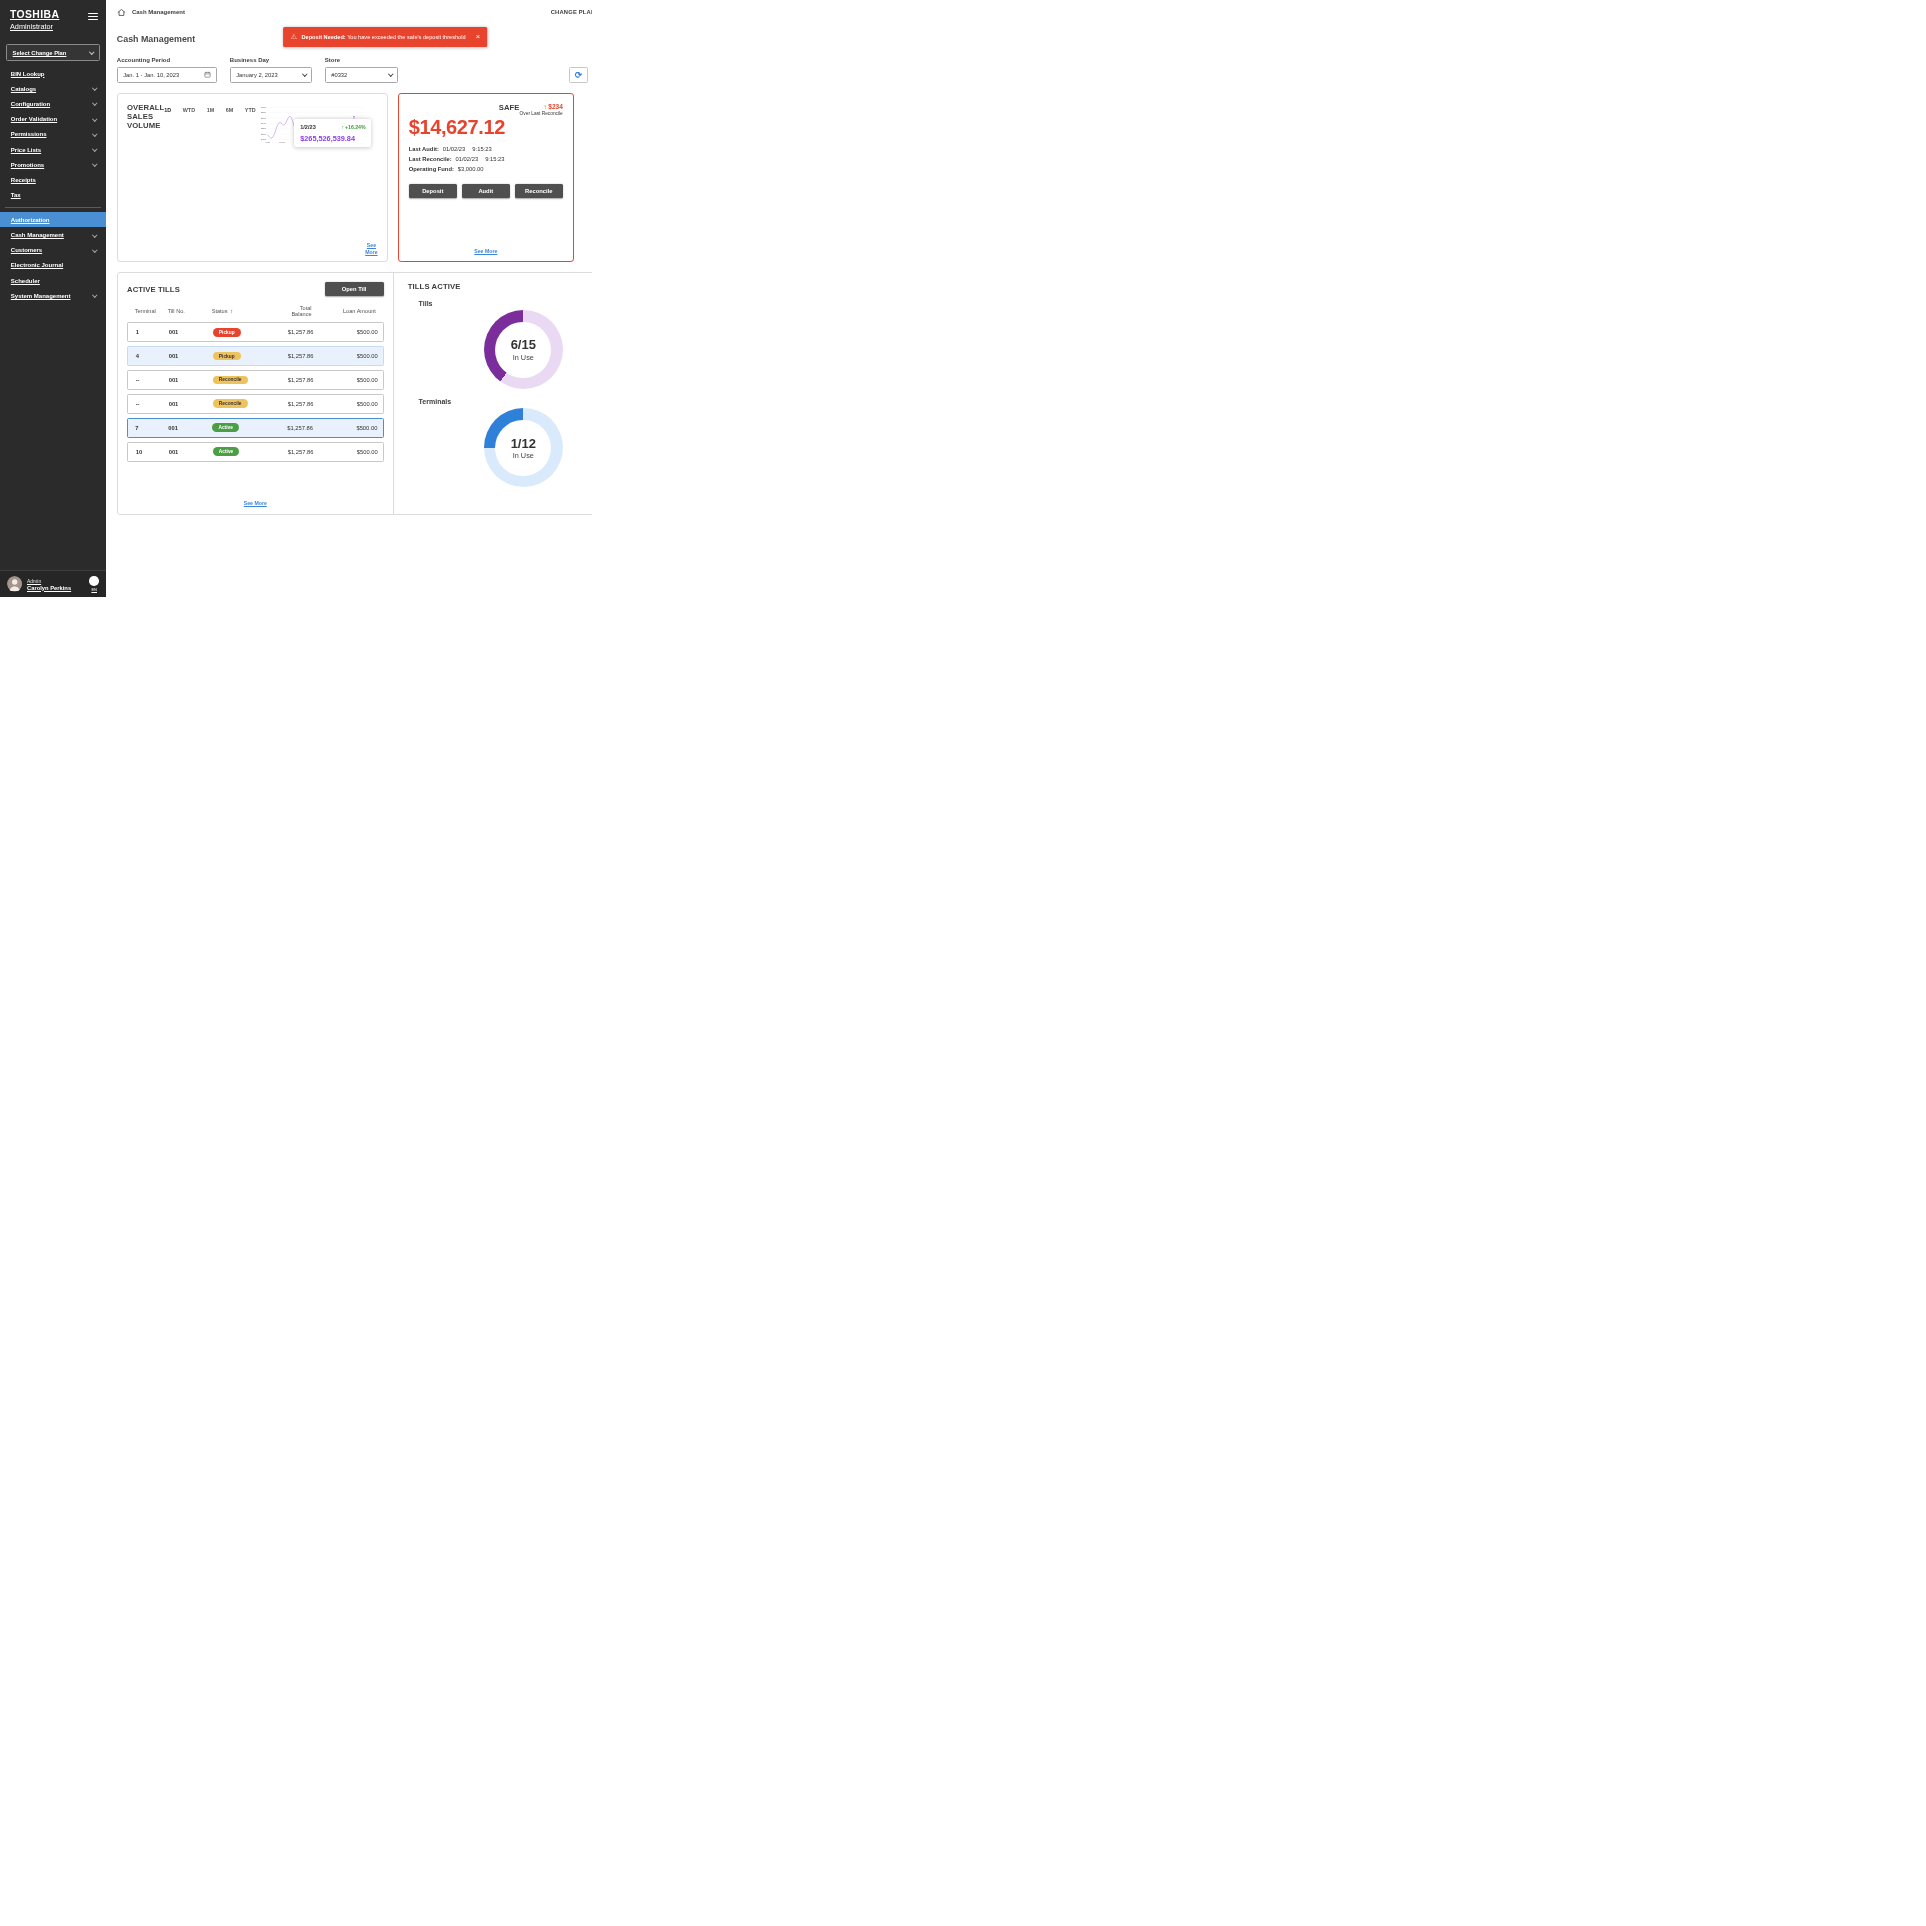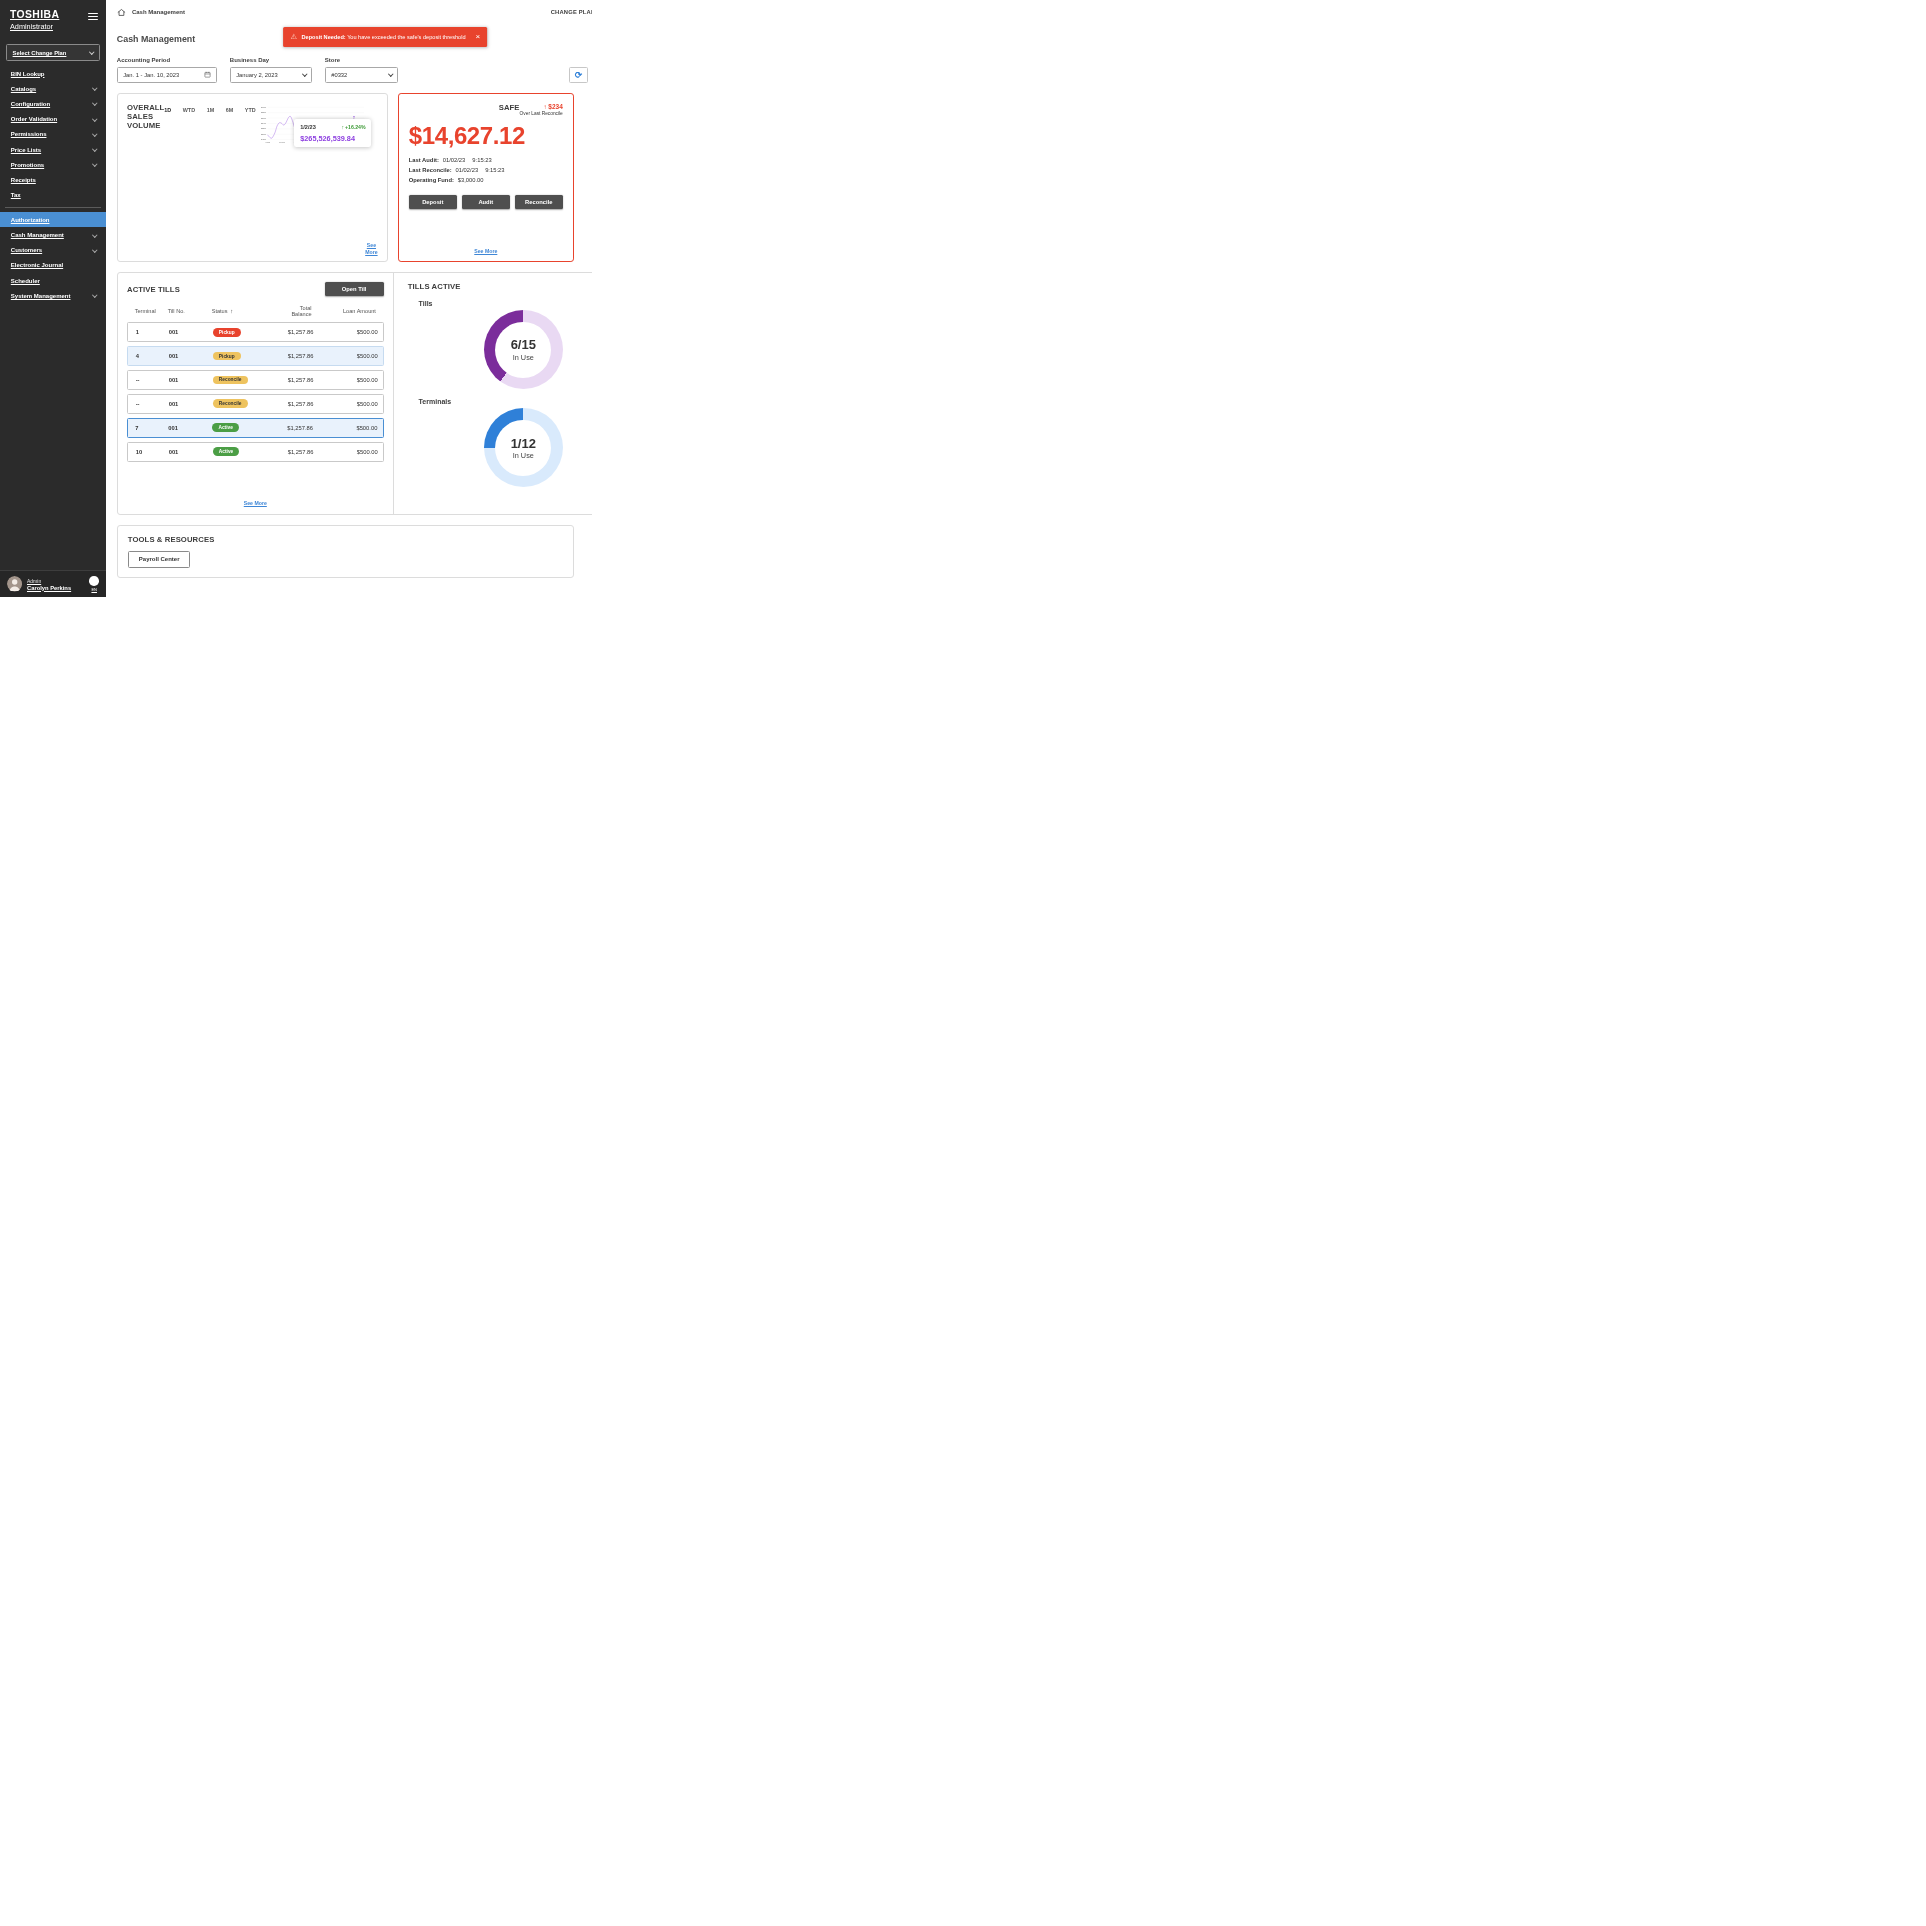--- a/index.html
+++ b/index.html
@@ -95,21 +95,21 @@
   .tt-delta{font-size:5.2px;font-weight:bold;color:#3d9a36;display:flex;align-items:center;gap:0.8px;}
   .tt-value{margin-top:3.9px;font-size:7.3px;font-weight:bold;color:#8d3fe0;}
   .see-more-row{text-align:center;margin-top:auto;padding:3.1px 0 1.5px;}
   .see-more{color:var(--blue);font-size:5.2px;font-weight:bold;text-decoration:underline;cursor:pointer;}
   
   .safe{width:176px;height:169px;border:0.8px solid var(--red);padding:8.5px 10px 6.2px;display:flex;flex-direction:column;}
   .safe-head{display:flex;justify-content:flex-end;align-items:flex-start;}
   .safe-delta-wrap{display:flex;flex-direction:column;align-items:flex-end;gap:1.2px;}
   .safe-delta{color:var(--red);font-size:6.5px;font-weight:bold;display:flex;align-items:center;gap:1.5px;}
   .safe-delta-caption{font-size:4.8px;color:#333;}
-  .safe-amount{font-size:24px;font-weight:bold;color:var(--red);margin:6px 0 7px;letter-spacing:-0.4px;}
+  .safe-amount{font-size:20px;font-weight:bold;color:var(--red);margin:0 0 7px;letter-spacing:-0.4px;}
   .safe-detail{display:flex;align-items:baseline;font-size:5.8px;margin-bottom:4.2px;}
   .d-label{font-weight:bold;margin-right:3.9px;}
   .d-v1{margin-right:7px;}
   .safe-buttons{display:flex;justify-content:space-between;margin-top:7px;}
   .btn-dark{background:var(--btn-dark);color:#fff;border:none;border-radius:1.5px;font-weight:bold;font-size:5.8px;
     padding:4.2px 0;width:48px;box-shadow:0 0.8px 1.5px rgba(0,0,0,.35);cursor:pointer;
     font-family:"Liberation Sans","DejaVu Sans",sans-serif;}
   
   .row2{display:flex;margin-top:10px;width:537px;min-height:243px;}
   .tills-left{width:276px;border-right:0.4px solid var(--card-border);padding:8.5px 9.2px 7px;display:flex;flex-direction:column;}
@@ -486,20 +486,16 @@
         <div class="ts-label">Terminals</div>
         <div class="donut" style="background: conic-gradient(from 270deg, rgb(47, 128, 216) 0deg, rgb(47, 128, 216) 90deg, rgb(217, 234, 252) 90deg, rgb(217, 234, 252) 360deg);">
           <div class="donut-text">
             <span class="donut-value">1/12</span>
             <span class="donut-caption">In Use</span>
           </div>
         </div>
       </section>
     </div>
 
-    <div class="card tools">
-      <h2 class="card-title">TOOLS &amp; RESOURCES</h2>
-      <button class="payroll-btn">Payroll Center</button>
-    </div>
 
   </div>
 </div>
 
 
 </body></html>

